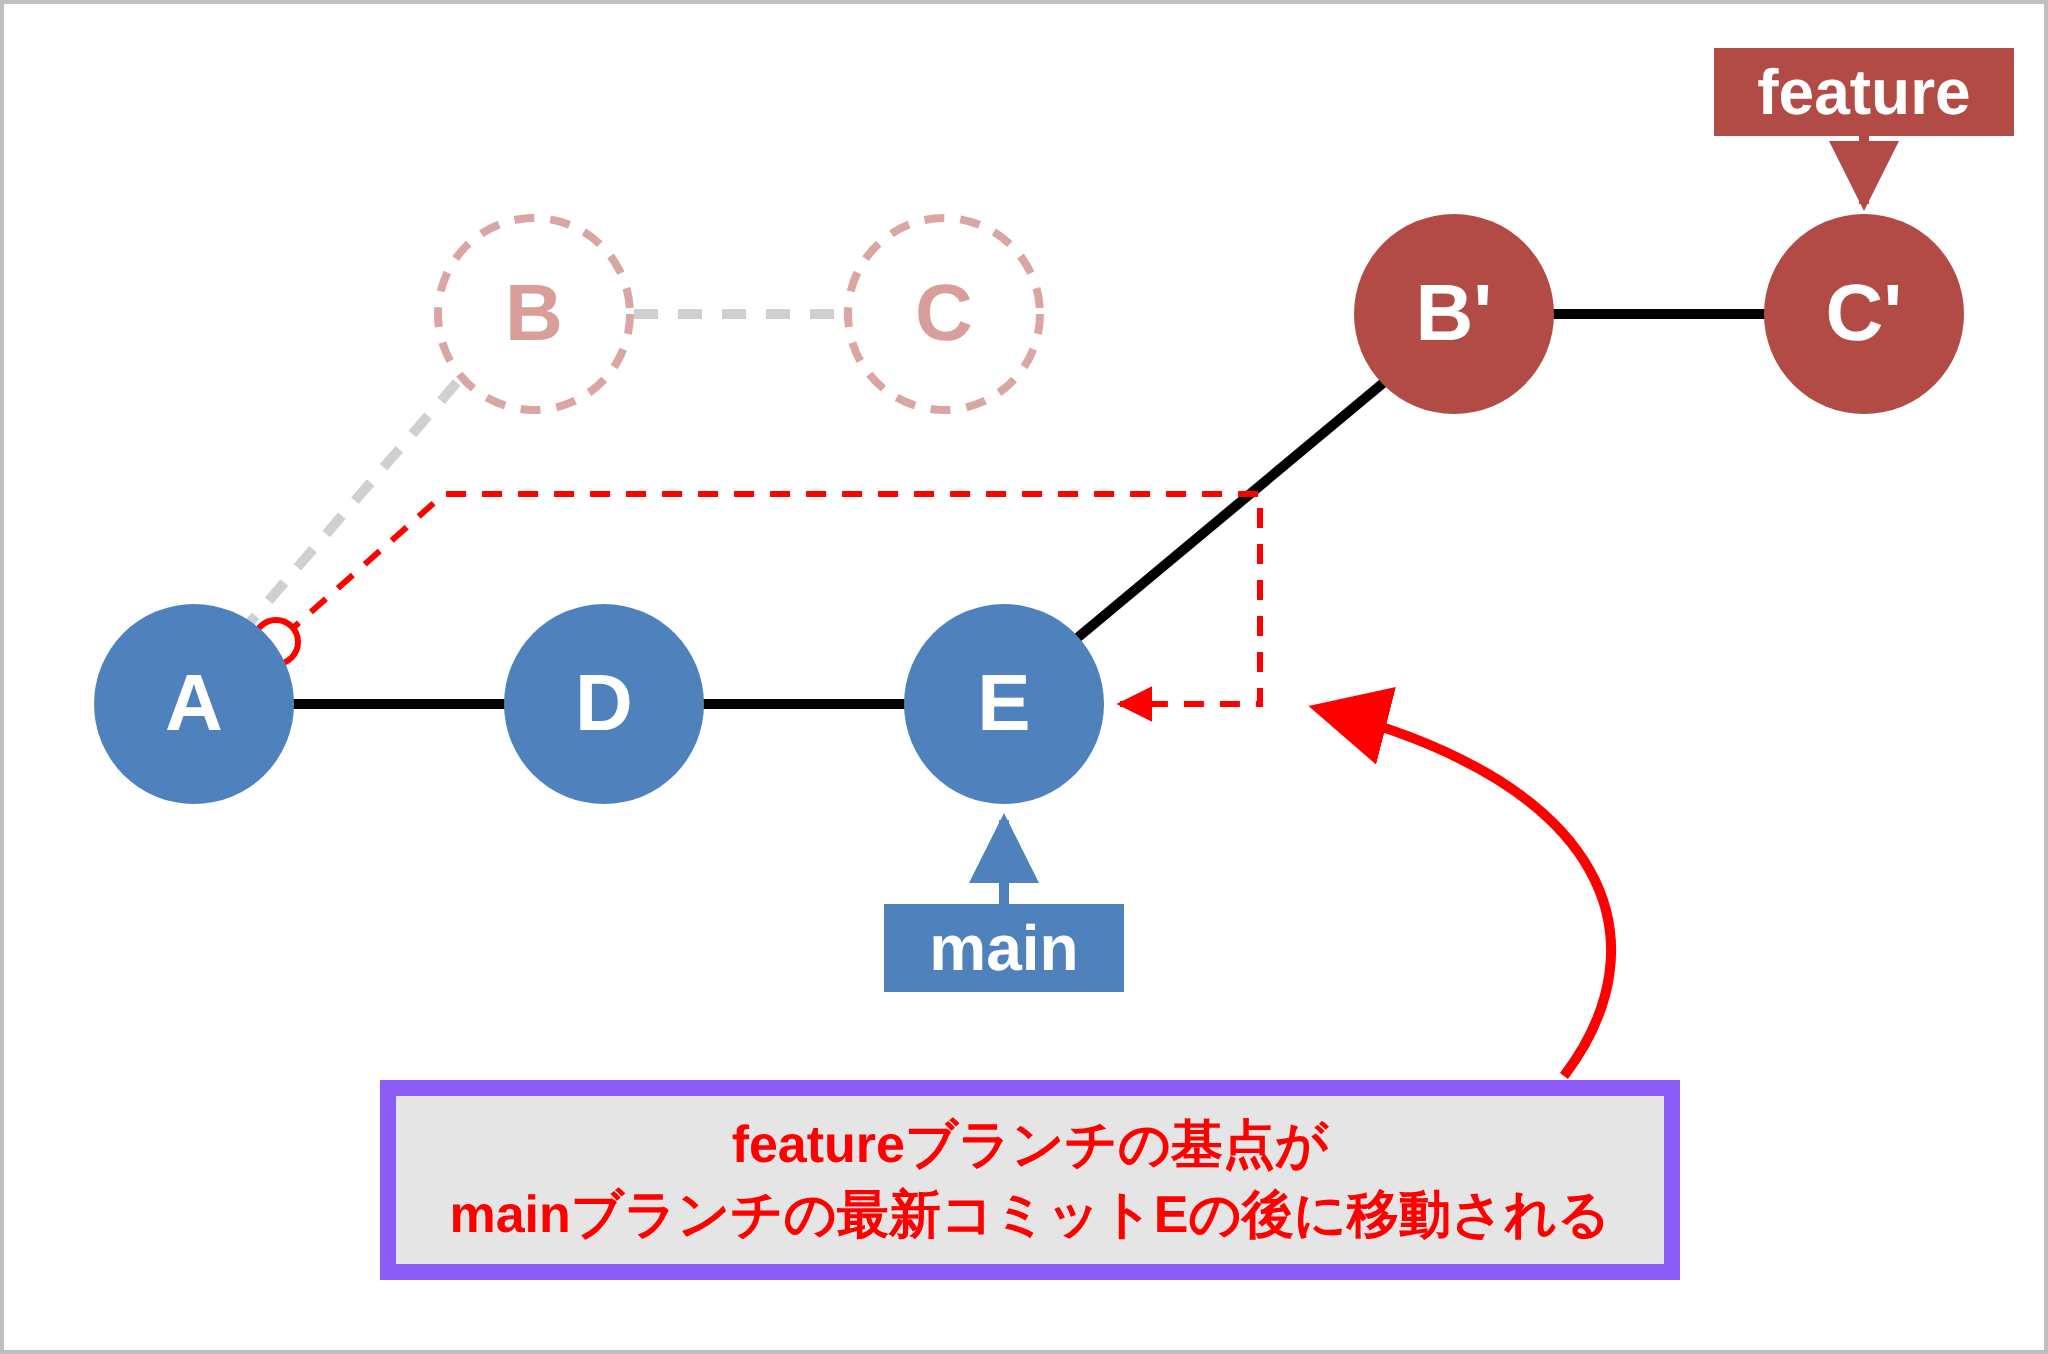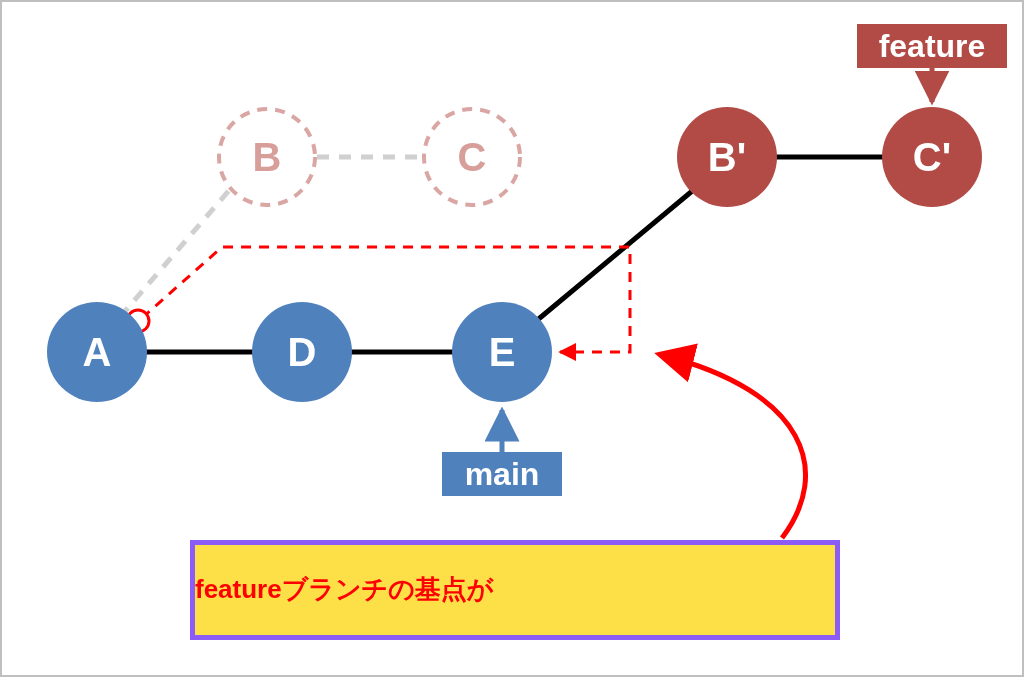--- a/index.html
+++ b/index.html
@@ -36,26 +36,26 @@
     fill: #fff;
     text-anchor: middle;
     dominant-baseline: central;
   }
   .callout {
     position: absolute;
     left: 188px;
     top: 538px;
     width: 650px;
     height: 100px;
-    background: #fde047;
-    border: 5px solid #8b5cf6;
+    background: #e5e5e5;
+    border: 8px solid #8b5cf6;
     box-sizing: border-box;
     display: flex;
     align-items: center;
-    justify-content: flex-start;
+    justify-content: center;
     text-align: center;
   }
   .callout-text {
     color: #ff0000;
     font-weight: 700;
     font-size: 26px;
     line-height: 1.35;
   }
 </style>
 </head>
@@ -119,15 +119,16 @@
     <rect x="440" y="450" width="120" height="44" fill="#4F81BD"></rect>
     <text x="500" y="472" class="branch-label">main</text>
     <line x1="500" y1="450" x2="500" y2="408" stroke="#4F81BD" stroke-width="5" marker-end="url(#arrow-blue)"></line>
 
     <path d="M 780 536 C 830 470, 805 390, 660 353" fill="none" stroke="#ff0000" stroke-width="5" marker-end="url(#arrow-red-big)"></path>
   </svg>
 
   <div class="callout">
     <div class="callout-text">
       <span>featureブランチの基点が</span><br>
+      <span>mainブランチの最新コミットEの後に移動される</span>
     </div>
   </div>
 </div>
 
 </body></html>

